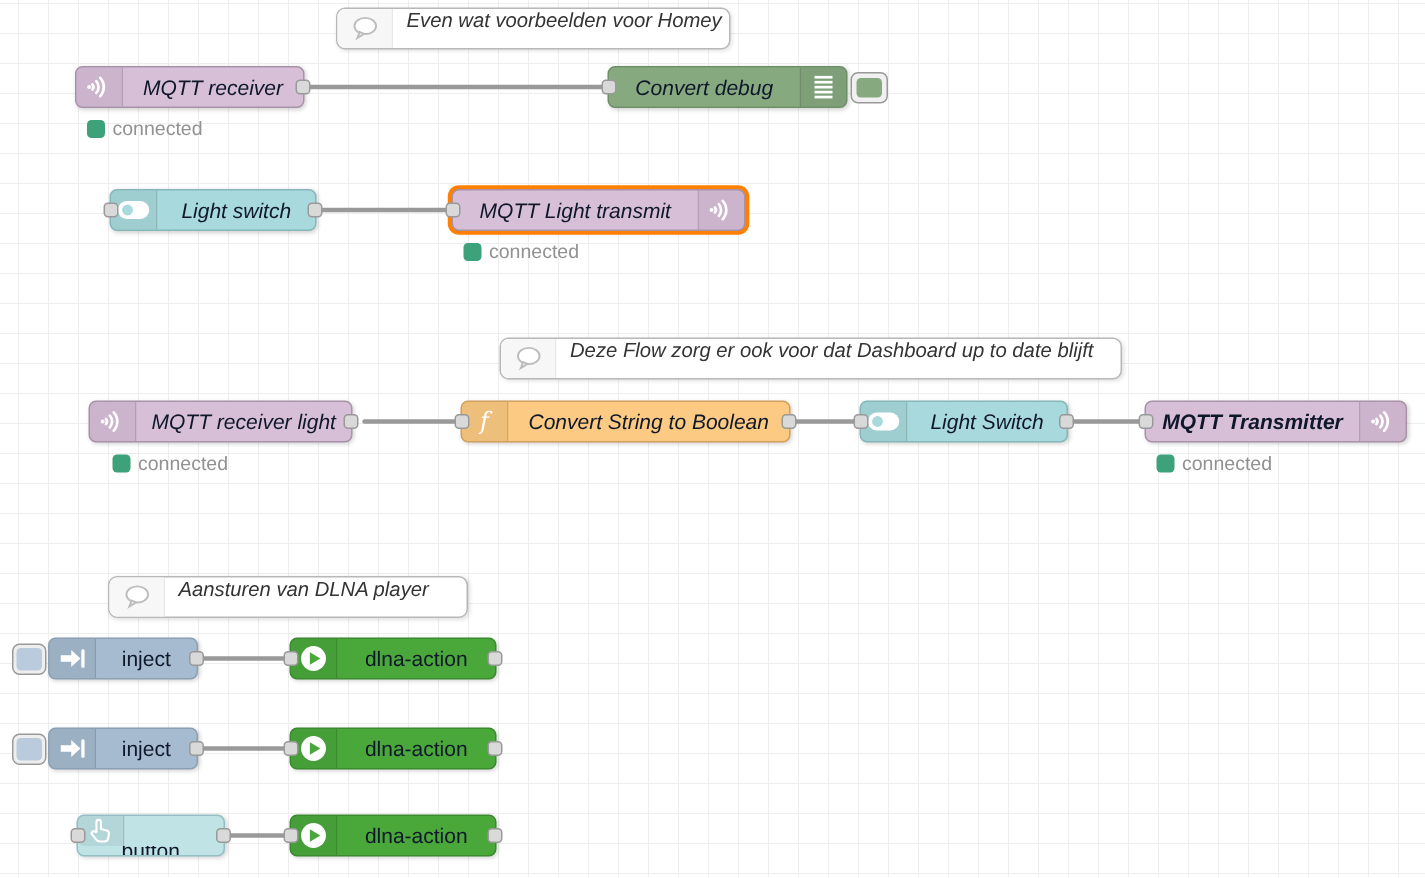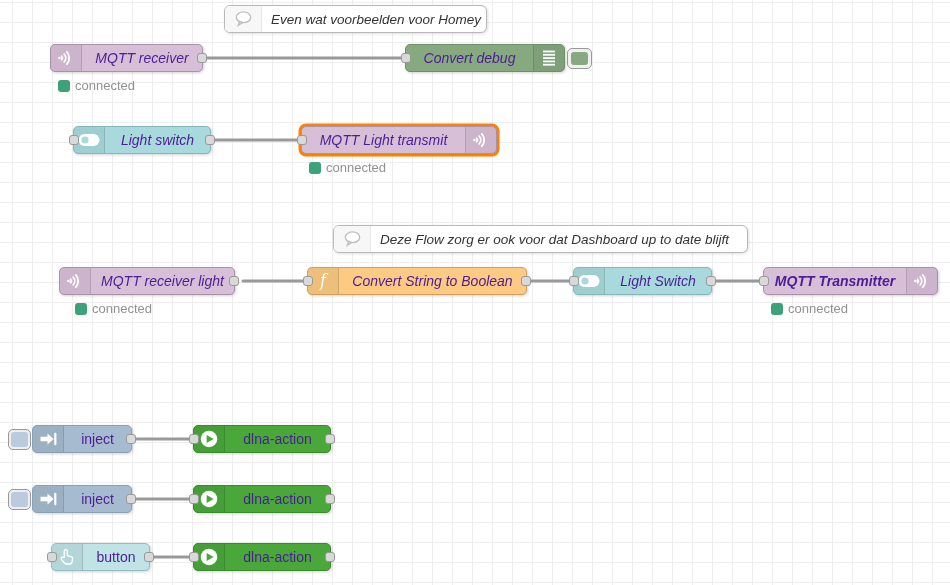--- a/index.html
+++ b/index.html
@@ -14,37 +14,37 @@
   .node{
     position:absolute;height:28px;border:1px solid #999;border-radius:5px;
     display:flex;align-items:stretch;box-sizing:border-box;
     box-shadow:1px 1px 3px rgba(0,0,0,.18);cursor:move;
   }
   .node.selected{box-shadow:0 0 0 2.5px #ff8000, 1px 1px 3px rgba(0,0,0,.18);text-align:center;}
   .icon-box{width:30px;display:flex;align-items:center;justify-content:center;background:rgba(0,0,0,.055);}
   .icon-left{border-right:1px solid rgba(0,0,0,.12);border-radius:4px 0 0 4px;}
   .icon-right{border-left:1px solid rgba(0,0,0,.12);border-radius:0 4px 4px 0;}
   .node-label{flex:1;display:flex;align-items:center;justify-content:center;
-    font-size:14px;color:#4c1d95;white-space:nowrap;padding:0 6px;overflow:hidden;}
+    font-size:14px;color:#0f172a;white-space:nowrap;padding:0 6px;overflow:hidden;}
   .italic{font-style:italic;}
   .port{position:absolute;width:10px;height:10px;background:#d9d9d9;border:1px solid #999;
     border-radius:3px;top:50%;margin-top:-5px;box-sizing:border-box;cursor:crosshair;}
   .port-in{left:-5px;}
   .port-out{right:-5px;}
   .inject-button{position:absolute;left:-25px;top:3px;width:23px;height:21px;background:#eee;
     border:1px solid #999;border-radius:5px;box-sizing:border-box;cursor:pointer;}
   .inject-button .inner{position:absolute;left:2px;right:2px;top:2px;bottom:2px;border-radius:3px;}
   .debug-toggle{position:absolute;right:-28px;top:3px;width:25px;height:21px;background:#f0f0f0;
     border:1px solid #999;border-radius:5px;box-sizing:border-box;cursor:pointer;}
   .debug-toggle .inner{position:absolute;left:3px;right:3px;top:3px;bottom:3px;border-radius:3px;}
   .node-status{position:absolute;display:flex;align-items:center;font-size:13px;color:#919191;}
   .status-dot{width:12px;height:12px;border-radius:3px;margin-right:5px;}
   .comment{
     position:absolute;height:28px;background:#fff;border:1px solid #b8b8b8;border-radius:6px;
-    display:flex;align-items:center;box-sizing:border-box;
+    display:flex;align-items:flex-start;box-sizing:border-box;
     box-shadow:1px 1px 3px rgba(0,0,0,.12);cursor:move;
   }
   .comment .cicon{width:36px;height:100%;display:flex;align-items:center;justify-content:center;
     background:#f7f7f7;border-right:1px solid #e8e8e8;border-radius:5px 0 0 5px;}
   .comment-label{flex:1;font-size:13.5px;font-style:italic;color:#333;
     white-space:nowrap;padding:0 9px;overflow:hidden;}
 </style>
 </head>
 <body>
 
@@ -70,20 +70,29 @@
     </div>
     <div class="comment" style="left: 333px; top: 225px; width: 415px;">
       <div class="cicon">
         <svg width="21" height="20" viewBox="0 0 21 20">
           <ellipse cx="10.5" cy="8.3" rx="7.2" ry="5.4" fill="#fff" stroke="#bdbdbd" stroke-width="1.3"></ellipse>
           <path d="M6.8 12.4L5.2 16.4l4.4-2.8z" fill="#fff" stroke="#bdbdbd" stroke-width="1.3"></path>
         </svg>
       </div>
       <span class="comment-label">Deze Flow zorg er ook voor dat Dashboard up to date blijft</span>
     </div>
+    <div class="comment" style="left: 72px; top: 384px; width: 240px;">
+      <div class="cicon">
+        <svg width="21" height="20" viewBox="0 0 21 20">
+          <ellipse cx="10.5" cy="8.3" rx="7.2" ry="5.4" fill="#fff" stroke="#bdbdbd" stroke-width="1.3"></ellipse>
+          <path d="M6.8 12.4L5.2 16.4l4.4-2.8z" fill="#fff" stroke="#bdbdbd" stroke-width="1.3"></path>
+        </svg>
+      </div>
+      <span class="comment-label">Aansturen van DLNA player</span>
+    </div>
     <div class="node" style="left: 50px; top: 44px; width: 153px; background: rgb(216, 191, 216); border-color: rgb(168, 146, 168);">
       <div class="icon-box icon-left">
         <svg width="20" height="20" viewBox="0 0 20 20">
           <circle cx="3.4" cy="10" r="1.3" fill="#fff"></circle>
           <g fill="none" stroke="#fff" stroke-width="1.8" stroke-linecap="round">
             <path d="M5.6 8.3a2.6 2.6 0 0 1 0 3.4"></path>
             <path d="M8.2 6.1a5.8 5.8 0 0 1 0 7.8"></path>
             <path d="M10.8 3.9a9 9 0 0 1 0 12.2"></path>
           </g>
         </svg>
@@ -244,21 +253,21 @@
       <div class="icon-box icon-left">
         <svg width="20" height="20" viewBox="0 0 20 20">
           <circle cx="10" cy="10" r="8.3" fill="#fff"></circle>
           <path d="M7.6 5.9v8.2L14.6 10z" fill="#4aa83b"></path>
         </svg>
       </div>
       <span class="node-label">dlna-action</span>
       <div class="port port-in"></div>
       <div class="port port-out"></div>
     </div>
-    <div class="node" style="left: 51px; top: 543px; width: 99px; background: rgb(192, 227, 230); border-color: rgb(147, 191, 196);">
+    <div class="node" style="left: 51px; top: 543px; width: 99px; background: rgb(192, 227, 230); border-color: rgb(147, 191, 196); flex-direction: column;">
       <div class="icon-box icon-left">
         <svg width="20" height="20" viewBox="0 0 20 20" fill="none" stroke="#fff" stroke-width="1.4" stroke-linejoin="round" stroke-linecap="round">
           <path d="M7.3 10.6V4.1a1.5 1.5 0 0 1 3 0v4.5l3.8 1a2 2 0 0 1 1.5 2.2l-.5 2.9a2.7 2.7 0 0 1-2.7 2.3H9.8a3.5 3.5 0 0 1-2.8-1.4l-2.5-3.2a1.3 1.3 0 0 1 1.9-1.8z"></path>
         </svg>
       </div>
       <span class="node-label">button</span>
       <div class="port port-in"></div>
       <div class="port port-out"></div>
     </div>
     <div class="node" style="left: 193px; top: 543px; width: 138px; background: rgb(74, 168, 59); border-color: rgb(58, 138, 46);">

